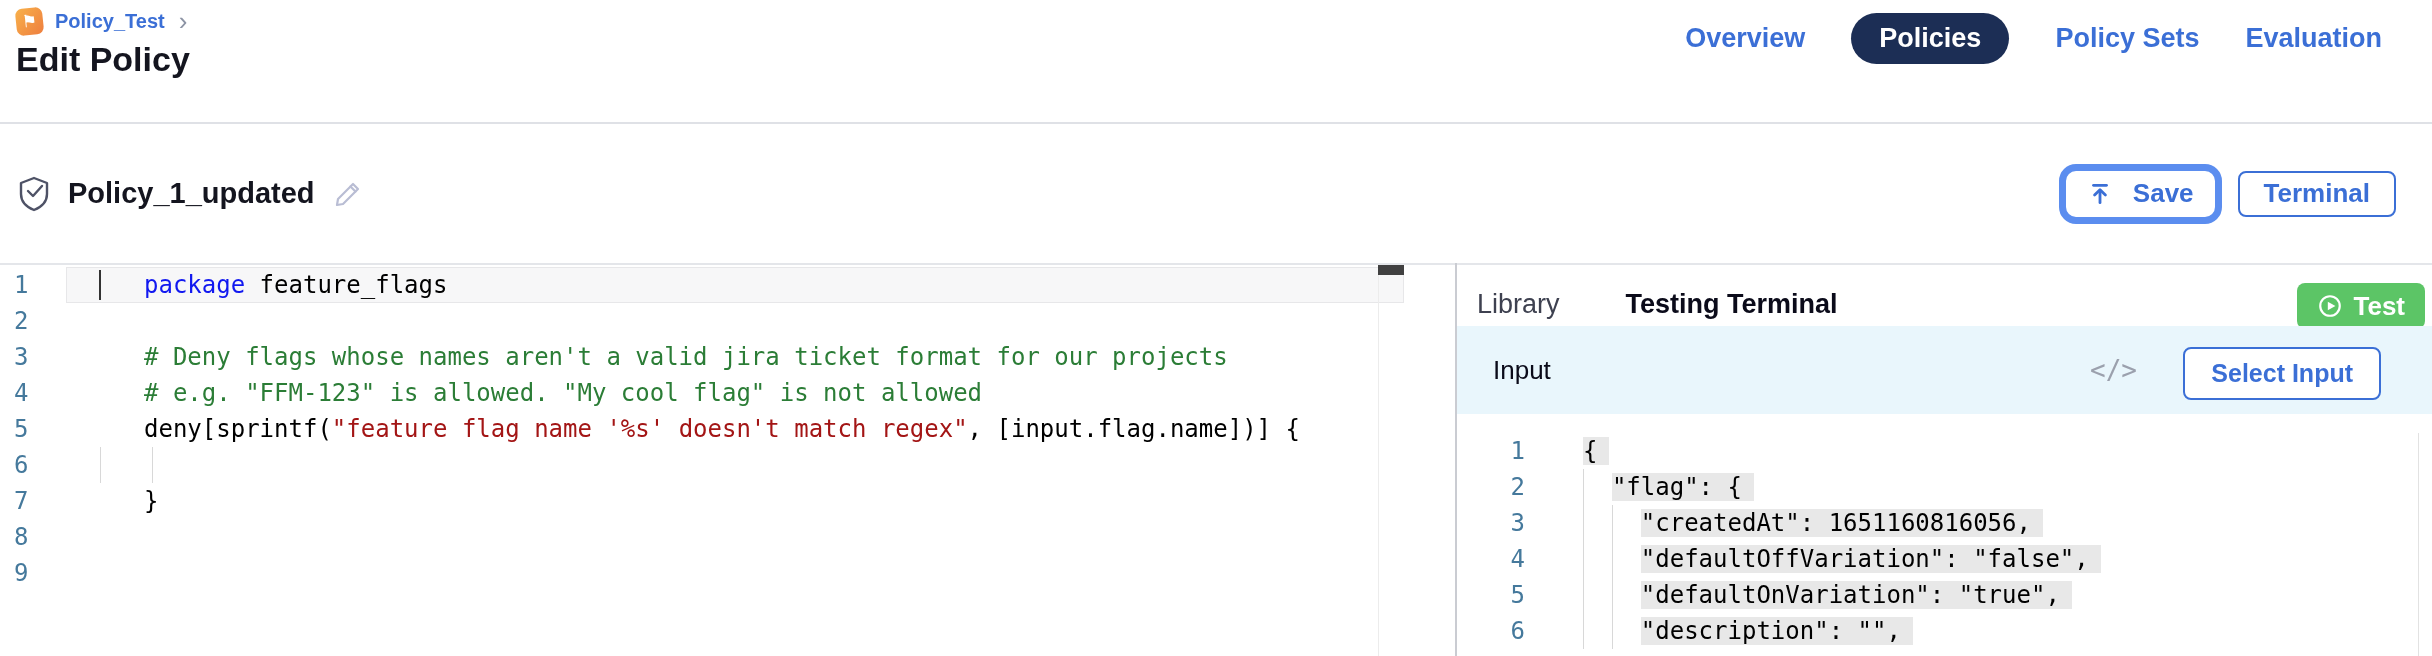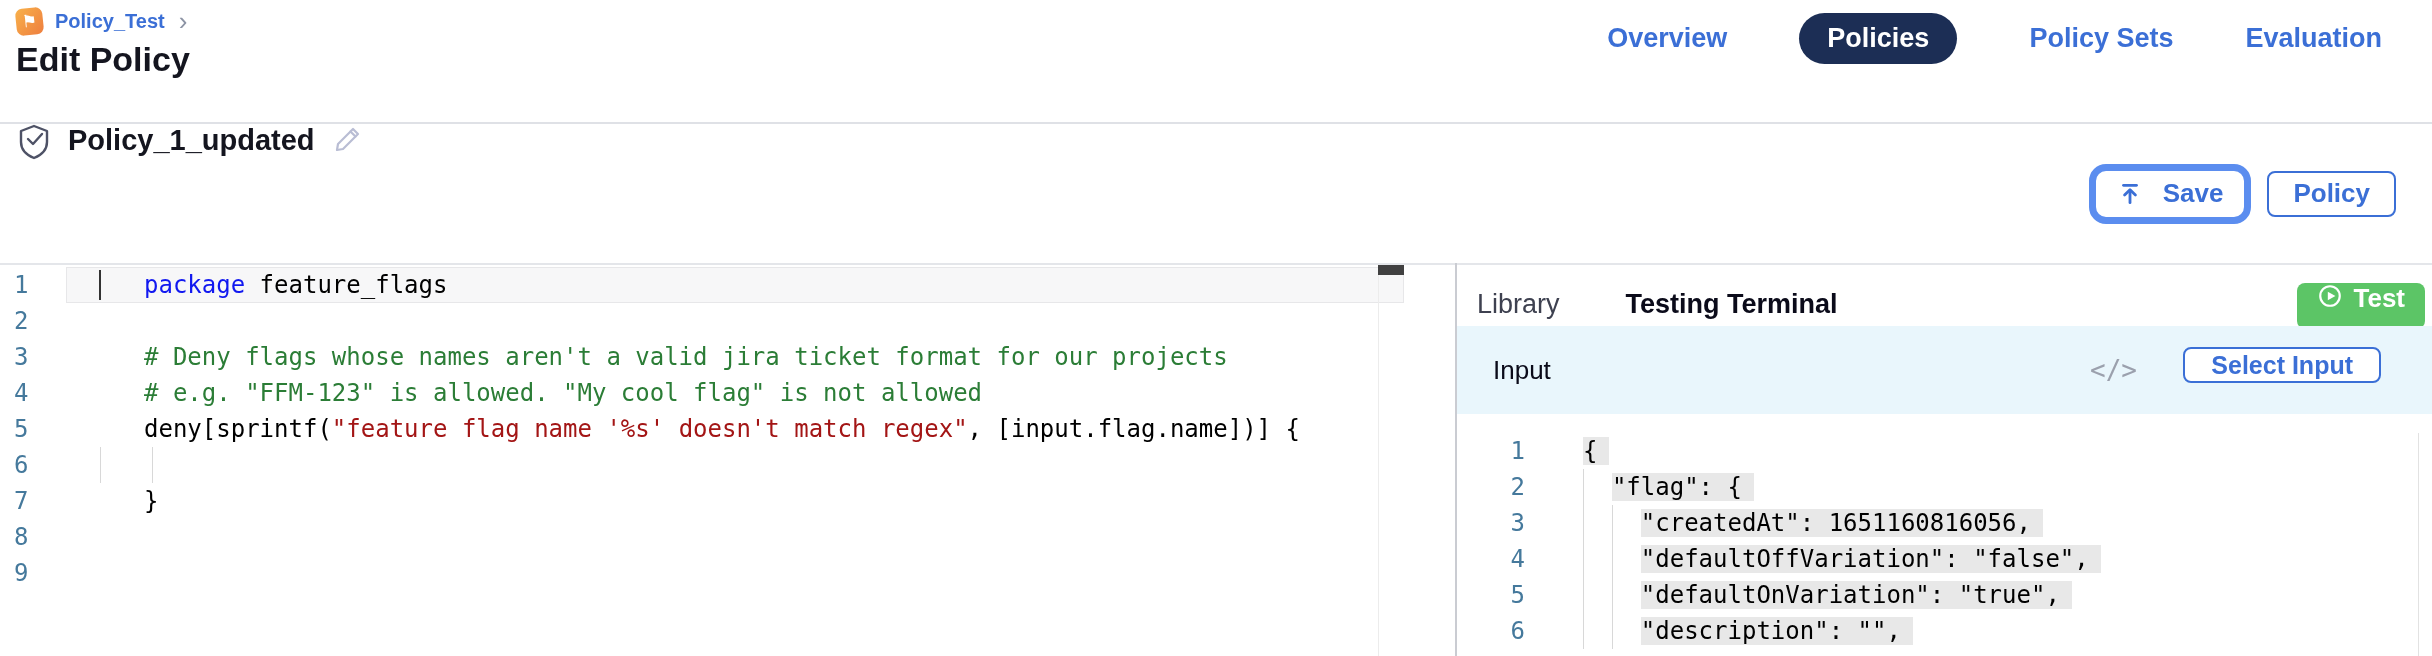--- a/index.html
+++ b/index.html
@@ -8,28 +8,28 @@
 
   
   .header{position:absolute;top:0;left:0;right:0;height:122px;}
   .crumb-row{position:absolute;left:16px;top:6px;display:flex;align-items:center;gap:12px;}
   .ff-icon{width:27px;height:27px;border-radius:7px;transform:rotate(-6deg);
            background:linear-gradient(135deg,#f8b14a,#ee7e3f);display:flex;align-items:center;justify-content:center;
            color:#fff;font-size:17px;line-height:1;}
   .crumb-link{font-size:20px;font-weight:600;color:var(--accent);cursor:pointer;}
   .crumb-chev{font-size:26px;color:#8d94a5;margin-left:2px;}
   .page-title{position:absolute;left:16px;top:40px;font-size:34px;font-weight:700;color:#14151f;}
-  .module-nav{position:absolute;right:50px;top:10px;height:56px;display:flex;align-items:center;gap:72px;}
+  .module-nav{position:absolute;right:50px;top:10px;height:56px;display:flex;align-items:center;gap:46px;}
   .nav-item{font-size:27px;font-weight:600;color:var(--accent);cursor:pointer;white-space:nowrap;}
   .nav-item.active{background:var(--navpill);color:#fff;border-radius:999px;padding:10px 28px;}
   .div-h1{position:absolute;left:0;right:0;top:122px;height:2px;background:#dfe1e6;}
 
   
   .toolbar{position:absolute;left:0;right:0;top:124px;height:139px;}
-  .pol-left{position:absolute;left:18px;top:0;height:139px;display:flex;gap:18px;}
+  .pol-left{position:absolute;left:18px;top:0;height:139px;display:flex;align-items:center;gap:18px;}
   .pol-name{font-size:29px;font-weight:700;color:#14151f;}
   .pol-right{position:absolute;right:36px;top:0;height:139px;display:flex;align-items:center;gap:16px;}
   .save-ring{border:7px solid var(--ring);border-radius:17px;background:#fff;padding:3px;}
   .btn{display:flex;align-items:center;gap:20px;font-family:"Liberation Sans",sans-serif;
        font-size:26px;font-weight:700;color:var(--accent);background:#fff;cursor:pointer;}
   .save-btn{border:none;border-radius:9px;height:40px;padding:0 18px;}
   .discard-btn{border:2px solid var(--accent);border-radius:8px;height:46px;padding:0 24px;}
   .div-h2{position:absolute;left:0;right:0;top:263px;height:2px;background:#e4e6ea;}
 
   
@@ -52,27 +52,27 @@
   .panel{position:absolute;left:1457px;top:265px;right:0;bottom:0;}
   .tabs-row{position:absolute;left:0;right:0;top:0;height:78px;}
   .tabs{position:absolute;left:2px;top:0;height:78px;display:flex;align-items:center;}
   .tab{padding:0 18px;font-size:27px;color:var(--tabdim);cursor:pointer;position:relative;height:78px;
        display:flex;align-items:center;white-space:nowrap;}
   .tab.active{font-weight:700;color:#0b0b1a;}
   .tab.active::after{content:"";position:absolute;left:0;right:0;bottom:0;height:6px;border-radius:3px;
        background:var(--accent);}
   .tab + .tab{margin-left:30px;}
   .test-btn{position:absolute;right:7px;top:18px;height:46px;padding:0 20px;border:none;border-radius:8px;
-       background:var(--green);color:#fff;font-size:26px;font-weight:700;display:flex;gap:10px;
+       background:var(--green);color:#fff;font-size:26px;font-weight:700;display:flex;align-items:center;gap:10px;
        font-family:"Liberation Sans",sans-serif;cursor:pointer;}
   .input-bar{position:absolute;left:0;right:0;top:61px;height:88px;background:var(--inputbg);}
   .input-label{position:absolute;left:36px;top:0;line-height:88px;font-size:26px;color:#0b0b1a;}
   .code-glyph{position:absolute;right:295px;top:0;line-height:88px;font-family:"DejaVu Sans Mono",monospace;
        font-size:26px;color:var(--icon);cursor:pointer;}
-  .select-btn{position:absolute;right:51px;top:21px;height:36px;padding:0 26px;border:2px solid var(--accent);
+  .select-btn{position:absolute;right:51px;top:21px;height:53px;padding:0 26px;border:2px solid var(--accent);
        border-radius:8px;background:#fff;color:var(--accent);font-size:25px;font-weight:700;
        font-family:"Liberation Sans",sans-serif;cursor:pointer;}
   .in-lines{position:absolute;left:0;top:168px;right:0;font-family:"DejaVu Sans Mono",monospace;font-size:24px;}
   .in-line{position:relative;height:36px;}
   .in-num{position:absolute;left:28px;width:40px;text-align:right;line-height:36px;color:var(--lnum);}
   .in-code{position:absolute;left:126px;top:0;line-height:36px;white-space:pre;color:#000;}
   .in-guide{position:absolute;top:0;bottom:0;width:1px;background:#d8d8d8;}
   .hl{background:var(--hl);padding-right:12px;}
   .panel-edge{position:absolute;left:961px;top:168px;bottom:0;width:1px;background:#e2e2e2;}
 
@@ -121,21 +121,21 @@
           <span>
             <svg width="26" height="26" viewBox="0 0 24 24" fill="none" stroke="#3B6FD6" stroke-width="2.6" stroke-linecap="round" stroke-linejoin="round">
               <path d="M6 4 H18"></path>
                 <path d="M12 20 V9"></path>
                 <path d="M7 13 l5 -5 5 5"></path>
             </svg>
           </span>
           <span>Save</span>
         </button>
       </div>
-      <button class="btn discard-btn">Policy</button>
+      <button class="btn discard-btn">Terminal</button>
     </div>
   </div>
   <div class="div-h2"></div>
 
   <div class="editor">
     <div class="ed-lines">
         <div class="ed-line">
           <div class="cur-bg"></div>
           <span class="ed-num">1</span>
           <span class="ed-code"><span class="seg-kw">package</span><span class="seg-pl"> feature_flags</span></span>

